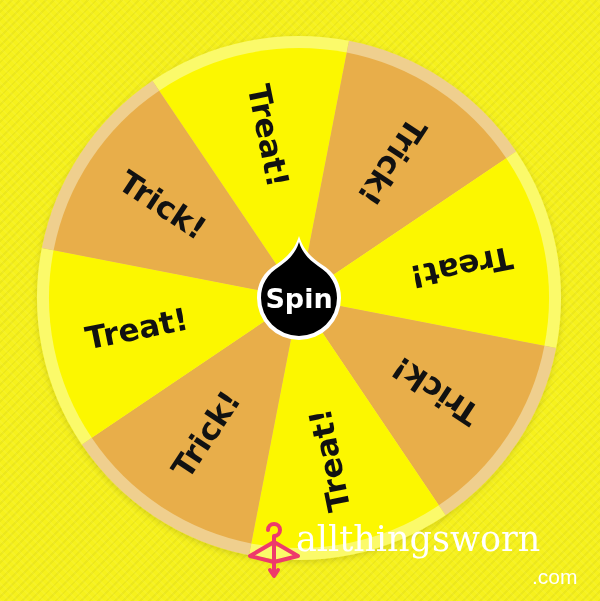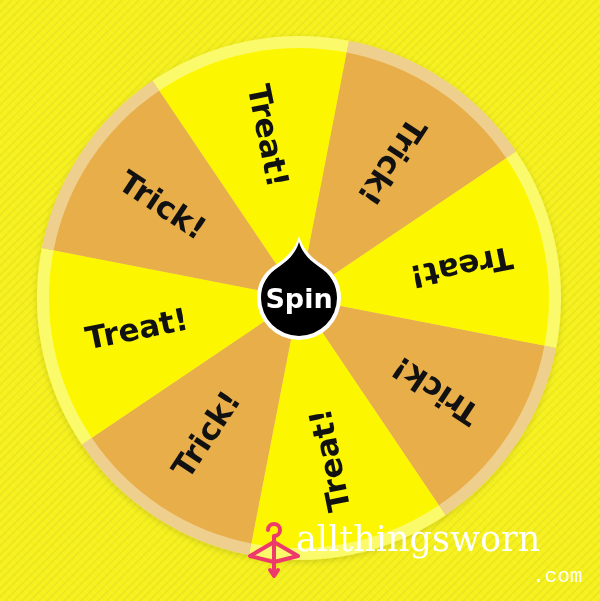--- a/index.html
+++ b/index.html
@@ -9,21 +9,21 @@
     background-image:
       repeating-linear-gradient(45deg, rgba(255,255,255,0.05) 0 2px, transparent 2px 6px),
       repeating-linear-gradient(-45deg, rgba(0,0,0,0.04) 0 2px, transparent 2px 6px);
   }
   svg.wheel { position:absolute; left:0; top:0; }
   .label { font-family:"DejaVu Sans", sans-serif; font-weight:bold; font-size:31px; fill:#111; }
   .spin-btn { cursor:pointer; }
   .spin-text { font-family:"DejaVu Sans", sans-serif; font-weight:bold; font-size:27px; fill:#fff; }
   .logo { position:absolute; left:246px; top:522px; height:60px; }
   .logo-text { position:absolute; left:296px; top:522px; font-family:"DejaVu Serif", serif; font-size:35px; color:#fff; letter-spacing:0px; line-height:1; }
-  .logo-com { position:absolute; left:532px; top:566px; font-family:Liberation Mono, monospace; font-size:21px; color:#fff; line-height:1; }
+  .logo-com { position:absolute; left:532px; top:566px; font-family:Liberation Sans, sans-serif; font-size:21px; color:#fff; line-height:1; }
 </style>
 </head>
 <body>
 
 <div class="bg"></div>
 
 <svg class="wheel" width="600" height="601" viewBox="0 0 600 601">
   <defs>
     <filter id="shadow" x="-20%" y="-20%" width="140%" height="140%">
       <feDropShadow dx="0" dy="2" stdDeviation="3" flood-color="#000" flood-opacity="0.15"></feDropShadow>

